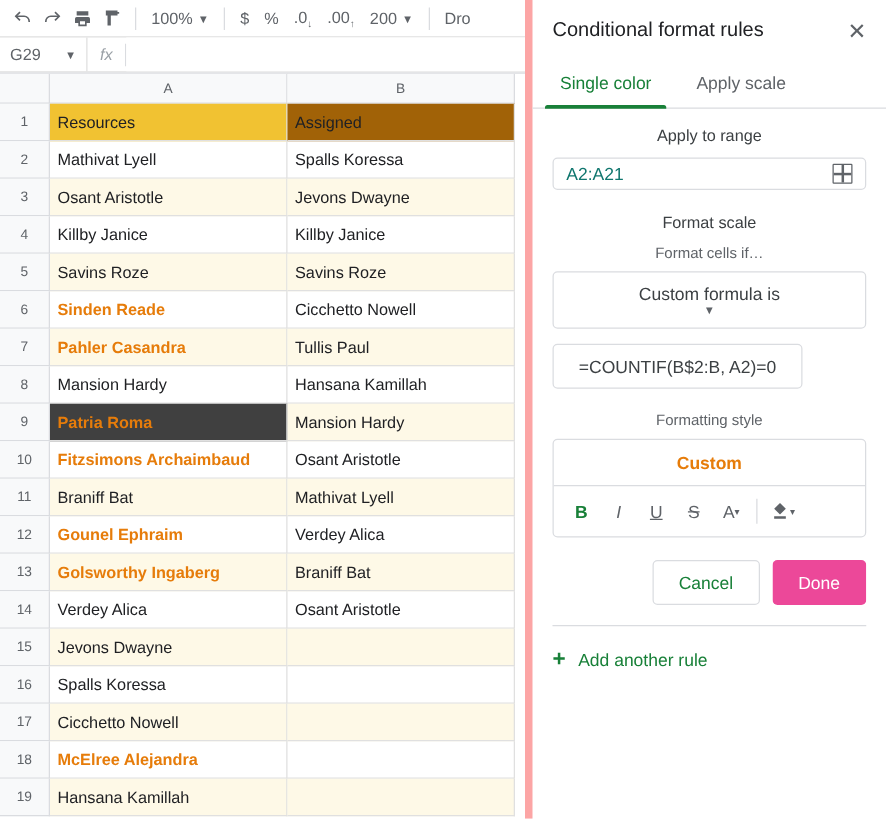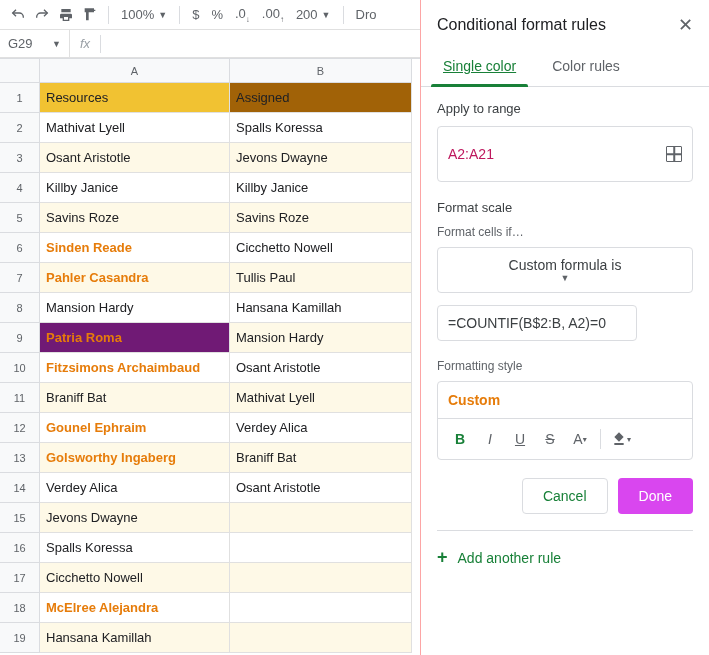--- a/index.html
+++ b/index.html
@@ -22,51 +22,51 @@
   
   .sheet-wrap { position: absolute; top: 58px; left: 0; width: 420px; bottom: 0; overflow: hidden; border-top: 1px solid #dadce0;}
   .sheet { display: grid; grid-template-columns: 40px 190px 182px; }
   .corner { background: #f8f9fa; border-right: 1px solid #dadce0; border-bottom: 1px solid #dadce0; height: 24px; }
   .colhdr { background: #f8f9fa; border-right: 1px solid #dadce0; border-bottom: 1px solid #dadce0; height: 24px; display: flex; align-items: center; justify-content: center; color: #5f6368; font-size: 11px; }
   .rowhdr { background: #f8f9fa; border-right: 1px solid #dadce0; border-bottom: 1px solid #dadce0; height: 30px; display: flex; align-items: center; justify-content: center; color: #5f6368; font-size: 11px; }
   .cell { border-right: 1px solid #e0e0e0; border-bottom: 1px solid #e0e0e0; height: 30px; display: flex; align-items: center; padding: 0 6px; font-size: 13px; overflow: hidden; white-space: nowrap; }
   .highlight { color: #e67c0a; font-weight: bold; }
   
   
-  .panel { position: absolute; top: 0; right: 0; width: 289px; height: 655px; background: #fff; border-left: 1px solid #fca5a5; display: flex; flex-direction: column; }
+  .panel { position: absolute; top: 0; right: 0; width: 289px; height: 655px; background: #fff; border-left: 6px solid #fca5a5; display: flex; flex-direction: column; text-align: center; }
   .panel-hdr { display: flex; align-items: center; justify-content: space-between; padding: 14px 16px 10px 16px; }
   .panel-title { font-size: 16px; color: #202124; }
   .close { font-size: 18px; color: #5f6368; cursor: pointer; }
   .tabs { display: flex; border-bottom: 1px solid #dadce0; padding: 0 16px; gap: 24px; }
   .tab { padding: 12px 6px; font-size: 14px; color: #5f6368; cursor: pointer; position: relative; }
-  .tab.active { color: #188038; font-weight: 500; text-decoration: underline; }
+  .tab.active { color: #188038; font-weight: 500; }
   .tab.active::after { content: ""; position: absolute; left: -6px; right: -6px; bottom: -1px; height: 3px; background: #188038; border-radius: 2px 2px 0 0; }
   .panel-body { padding: 14px 16px; flex: 1; overflow: auto; }
   .label { font-size: 13px; color: #3c4043; margin-bottom: 10px; font-weight: 500;}
   .sublabel { font-size: 12px; color: #5f6368; margin-bottom: 8px; }
-  .field { border: 1px solid #dadce0; border-radius: 4px; padding: 19px 10px; font-size: 14px; display: flex; align-items: center; justify-content: space-between; margin-bottom: 18px; color: #be185d;}
+  .field { border: 1px solid #dadce0; border-radius: 4px; padding: 4px 10px; font-size: 14px; display: flex; align-items: center; justify-content: space-between; margin-bottom: 18px; color: #0f766e;}
   .grid-icon { width: 16px; height: 16px; border: 1.5px solid #5f6368; position: relative; border-radius:1px;}
   .grid-icon::before, .grid-icon::after { content:""; position:absolute; background:#5f6368; }
   .grid-icon::before { left:50%; top:0; bottom:0; width:1.5px; transform:translateX(-50%);}
   .grid-icon::after { top:50%; left:0; right:0; height:1.5px; transform:translateY(-50%);}
   .select { border: 1px solid #dadce0; border-radius: 4px; padding: 9px 10px; font-size: 14px; display: flex; align-items: center; justify-content: space-between; margin-bottom: 12px; cursor: pointer; color:#3c4043;flex-direction:column;}
   .input { border: 1px solid #dadce0; border-radius: 4px; padding: 9px 10px; font-size: 14px; width: 200px; margin-bottom: 18px; color:#3c4043;}
   .style-box { border: 1px solid #dadce0; border-radius: 4px; margin-bottom: 18px; }
   .style-preview { padding: 10px; color: #e67c0a; font-weight: bold; font-size: 14px; border-bottom: 1px solid #dadce0; }
   .style-tools { display: flex; align-items: center; padding: 6px 8px; gap: 2px; color: #5f6368; }
   .sbtn { width: 28px; height: 28px; display: flex; align-items: center; justify-content: center; cursor: pointer; border-radius: 3px; font-size: 14px;}
   .sbtn.b { font-weight: bold; color: #188038; }
   .sbtn.i { font-style: italic; }
   .sbtn.u { text-decoration: underline; }
   .sbtn.s { text-decoration: line-through; }
   .ssep { width: 1px; height: 20px; background: #dadce0; margin: 0 4px; }
   .panel-actions { display: flex; justify-content: flex-end; gap: 10px; padding: 0 0 16px 0; border-bottom: 1px solid #dadce0;}
   .btn { padding: 9px 20px; border-radius: 4px; font-size: 14px; cursor: pointer; border:1px solid transparent;}
   .btn.cancel { color: #188038; background: #fff; border-color:#dadce0;}
-  .btn.done { background: #d946ef; color: #fff; font-weight: 500;}
+  .btn.done { background: #ec4899; color: #fff; font-weight: 500;}
   .add-rule { display: flex; align-items: center; gap: 10px; color: #188038; font-size: 14px; font-weight: 500; padding: 16px 0; cursor: pointer; }
   .plus { font-size: 18px; font-weight: bold; }
   svg { display:block; }
 </style>
 </head>
 <body>
 
 <div class="toolbar">
   <span class="tb-icon">
     <svg width="16" height="16" viewBox="0 0 24 24" fill="none" stroke="#5f6368" stroke-width="2">
@@ -145,21 +145,21 @@
       <div class="rowhdr">6</div>
       <div class="cell highlight">Sinden Reade</div>
       <div class="cell">Cicchetto Nowell</div>
       <div class="rowhdr">7</div>
       <div class="cell highlight" style="background: rgb(254, 249, 231);">Pahler Casandra</div>
       <div class="cell" style="background: rgb(254, 249, 231);">Tullis Paul</div>
       <div class="rowhdr">8</div>
       <div class="cell">Mansion Hardy</div>
       <div class="cell">Hansana Kamillah</div>
       <div class="rowhdr">9</div>
-      <div class="cell highlight" style="background: #701a75;">Patria Roma</div>
+      <div class="cell highlight" style="background: #404040;">Patria Roma</div>
       <div class="cell" style="background: rgb(254, 249, 231);">Mansion Hardy</div>
       <div class="rowhdr">10</div>
       <div class="cell highlight">Fitzsimons Archaimbaud</div>
       <div class="cell">Osant Aristotle</div>
       <div class="rowhdr">11</div>
       <div class="cell" style="background: rgb(254, 249, 231);">Braniff Bat</div>
       <div class="cell" style="background: rgb(254, 249, 231);">Mathivat Lyell</div>
       <div class="rowhdr">12</div>
       <div class="cell highlight">Gounel Ephraim</div>
       <div class="cell">Verdey Alica</div>
@@ -187,21 +187,21 @@
     </div>
 </div>
 
 <div class="panel">
   <div class="panel-hdr">
     <div class="panel-title">Conditional format rules</div>
     <div class="close">✕</div>
   </div>
   <div class="tabs">
     <div class="tab active">Single color</div>
-    <div class="tab">Color rules</div>
+    <div class="tab">Apply scale</div>
   </div>
   <div class="panel-body">
     <div class="label">Apply to range</div>
     <div class="field">
       <span>A2:A21</span>
       <span class="grid-icon"></span>
     </div>
     <div class="label">Format scale</div>
     <div class="sublabel">Format cells if…</div>
     <div class="select">

